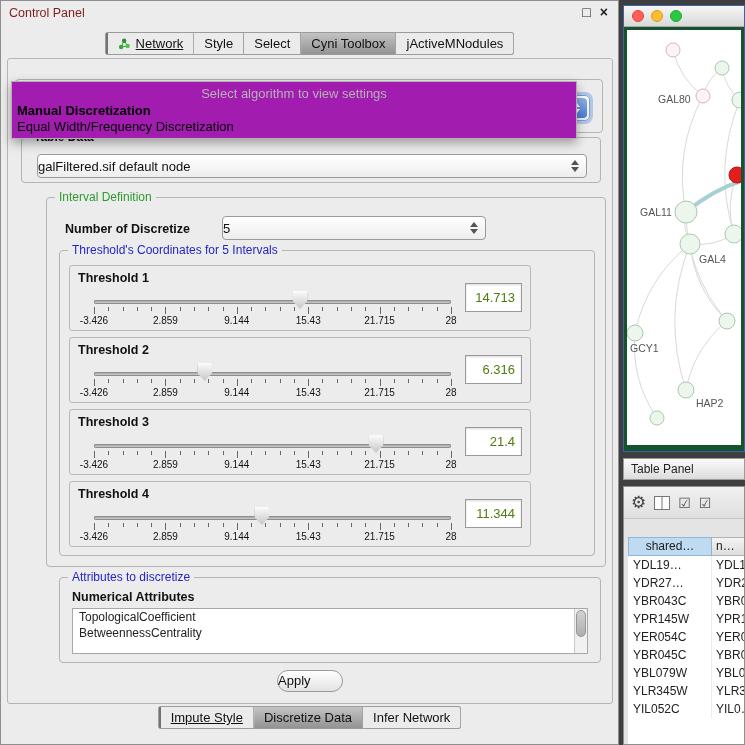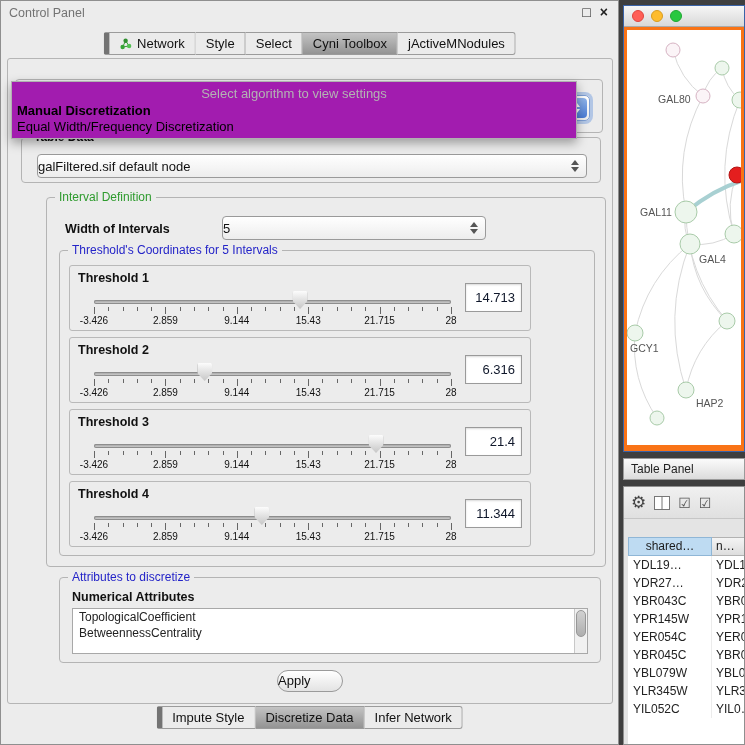--- a/index.html
+++ b/index.html
@@ -3,31 +3,31 @@
 <meta charset="utf-8">
 <style>
   * { margin:0; padding:0; box-sizing:border-box; }
   html,body { width:745px; height:745px; }
   body { font-family:"Liberation Sans", sans-serif; background:#3f3f3f; overflow:hidden; }
   .desktop { position:relative; width:745px; height:745px; background:#3f3f3f; overflow:hidden; }
 
   
   .cp { position:absolute; left:0; top:0; width:619px; height:745px; background:#ececec; border:1px solid #8f8f8f; }
   .cp-titlebar { position:absolute; left:0; top:0; right:0; height:24px; background:#ececec; }
-  .cp-title { position:absolute; left:8px; top:5px; font-size:12.5px; color:#737373; }
+  .cp-title { position:absolute; left:8px; top:5px; font-size:12.5px; color:#7f1d1d; }
   .win-controls { position:absolute; right:10px; top:3px; display:flex; gap:9px; font-size:14px; color:#222; }
   .win-controls span { cursor:default; }
   .win-close { font-weight:bold; }
 
   .tabs { position:absolute; display:flex; left:50%; transform:translateX(-50%); }
   .tabs.top { top:31px; }
   .tabs.bottom { top:705px; }
   .tab { display:flex; align-items:center; gap:5px; padding:3px 10px; font-size:13px; color:#111;
          background:#ebebeb; border:1px solid #9b9b9b; border-left:none; white-space:nowrap; }
-  .tab:first-child { border-left:6px solid #737373; border-radius:3px 0 0 3px; }
+  .tab:first-child { border-left:3px solid #737373; border-radius:3px 0 0 3px;text-decoration:underline; }
   .tab:last-child { border-radius:0 3px 3px 0; }
   .tab.selected { background:linear-gradient(#c3c3c3,#939393); }
   .tab-icon { display:inline-flex; width:13px; height:12px; }
 
   .cp-content { position:absolute; left:6px; top:57px; width:606px; height:646px;
                 border:1px solid #b5b5b5; border-radius:3px; background:#ececec; }
 
   .group { position:absolute; border:1px solid #b4b4b4; border-radius:4px; }
   .legend { position:absolute; top:-8px; left:8px; background:#ececec; padding:0 4px; font-size:12px; color:#222; white-space:nowrap; }
   .legend.bold { font-weight:bold; color:#111; }
@@ -81,38 +81,38 @@
            clip-path:polygon(8% 0, 92% 0, 100% 10%, 100% 55%, 50% 100%, 0 55%, 0 10%);
            filter:drop-shadow(0 0 1px #777); }
   .ticks { position:absolute; left:0; right:0; top:19px; height:8px; }
   .ticks i { position:absolute; width:1px; background:#666; top:0; }
   .ticks i.mi { height:4px; }
   .ticks i.ma { height:7px; }
   .tick-labels { position:absolute; left:0; right:0; top:27px; height:12px; }
   .tick-labels span { position:absolute; transform:translateX(-50%); font-size:10px; color:#111; white-space:nowrap; }
   .val-box { position:absolute; right:8px; top:17px; width:57px; height:29px; background:#fff;
              border:1px solid #9a9a9a; font-size:13px; line-height:27px; text-align:right; padding-right:6px;
-             box-shadow:inset 0 1px 2px rgba(0,0,0,.15); color:#0f172a; }
+             box-shadow:inset 0 1px 2px rgba(0,0,0,.15); color:#4d7c0f; }
 
   #attr-group { left:51px; top:518px; width:542px; height:86px; }
   .attr-sub { position:absolute; left:12px; top:12px; font-size:12.5px; font-weight:bold; color:#111; }
   .attr-listbox { position:absolute; left:12px; right:12px; top:30px; height:46px; background:#fff;
                   border:1px solid #a8a8a8; overflow:hidden; }
   .attr-item { font-size:12px; height:16px; line-height:16px; padding-left:6px; color:#222; }
   .attr-scroll { position:absolute; right:0; top:0; bottom:0; width:13px; background:#f1f1f1; border-left:1px solid #c8c8c8; }
   .attr-thumb { position:absolute; right:1px; top:1px; width:10px; height:27px; border-radius:5px;
                 background:linear-gradient(#d2d2d2,#aeaeae); border:1px solid #979797; }
 
   .apply-btn { position:absolute; left:50%; transform:translateX(-50%); top:611px; width:66px; height:22px;
                border-radius:11px; background:linear-gradient(#ffffff,#e3e3e3); border:1px solid #9a9a9a;
                font-size:13px; line-height:20px; color:#111; }
 
   
   .net-win { position:absolute; left:623px; top:5px; width:122px; height:447px;
-             background:#f97316; border:1px solid #3a63a8; }
+             background:#14532d; border:1px solid #3a63a8; }
   .net-titlebar { position:absolute; left:0; right:0; top:0; height:21px;
                   background:linear-gradient(#f6f6f6,#d8d8d8); border-bottom:1px solid #aaa;
                   display:flex; align-items:center; gap:7px; padding-left:8px; }
   .light { width:12px; height:12px; border-radius:50%; }
   .light.red { background:#ff5f57; border:1px solid #e0443e; }
   .light.yellow { background:#febc2e; border:1px solid #d89c1f; }
   .light.green { background:#28c840; border:1px solid #1ea832; }
   .net-canvas { position:absolute; left:3px; right:3px; top:24px; bottom:6px; background:#fff; overflow:hidden; }
   .node-label { font-family:"Liberation Sans", sans-serif; font-size:10.5px; fill:#555; }
 
@@ -197,21 +197,21 @@
           <span class="combo-text">galFiltered.sif default node</span>
           <span class="stepper">
               <b></b>
               <i></i>
             </span>
         </div>
       </div>
 
       <div class="group" id="interval-group">
         <span class="legend green">Interval Definition</span>
-        <span class="num-label">Width of Intervals</span>
+        <span class="num-label">Number of Discretize</span>
         <div class="combo" id="num-combo">
           <span class="combo-text">5</span>
           <span class="stepper">
               <b></b>
               <i></i>
             </span>
         </div>
 
         <div id="thresh-group">
           <span class="legend blue">Threshold's Coordinates for 5 Intervals</span>

